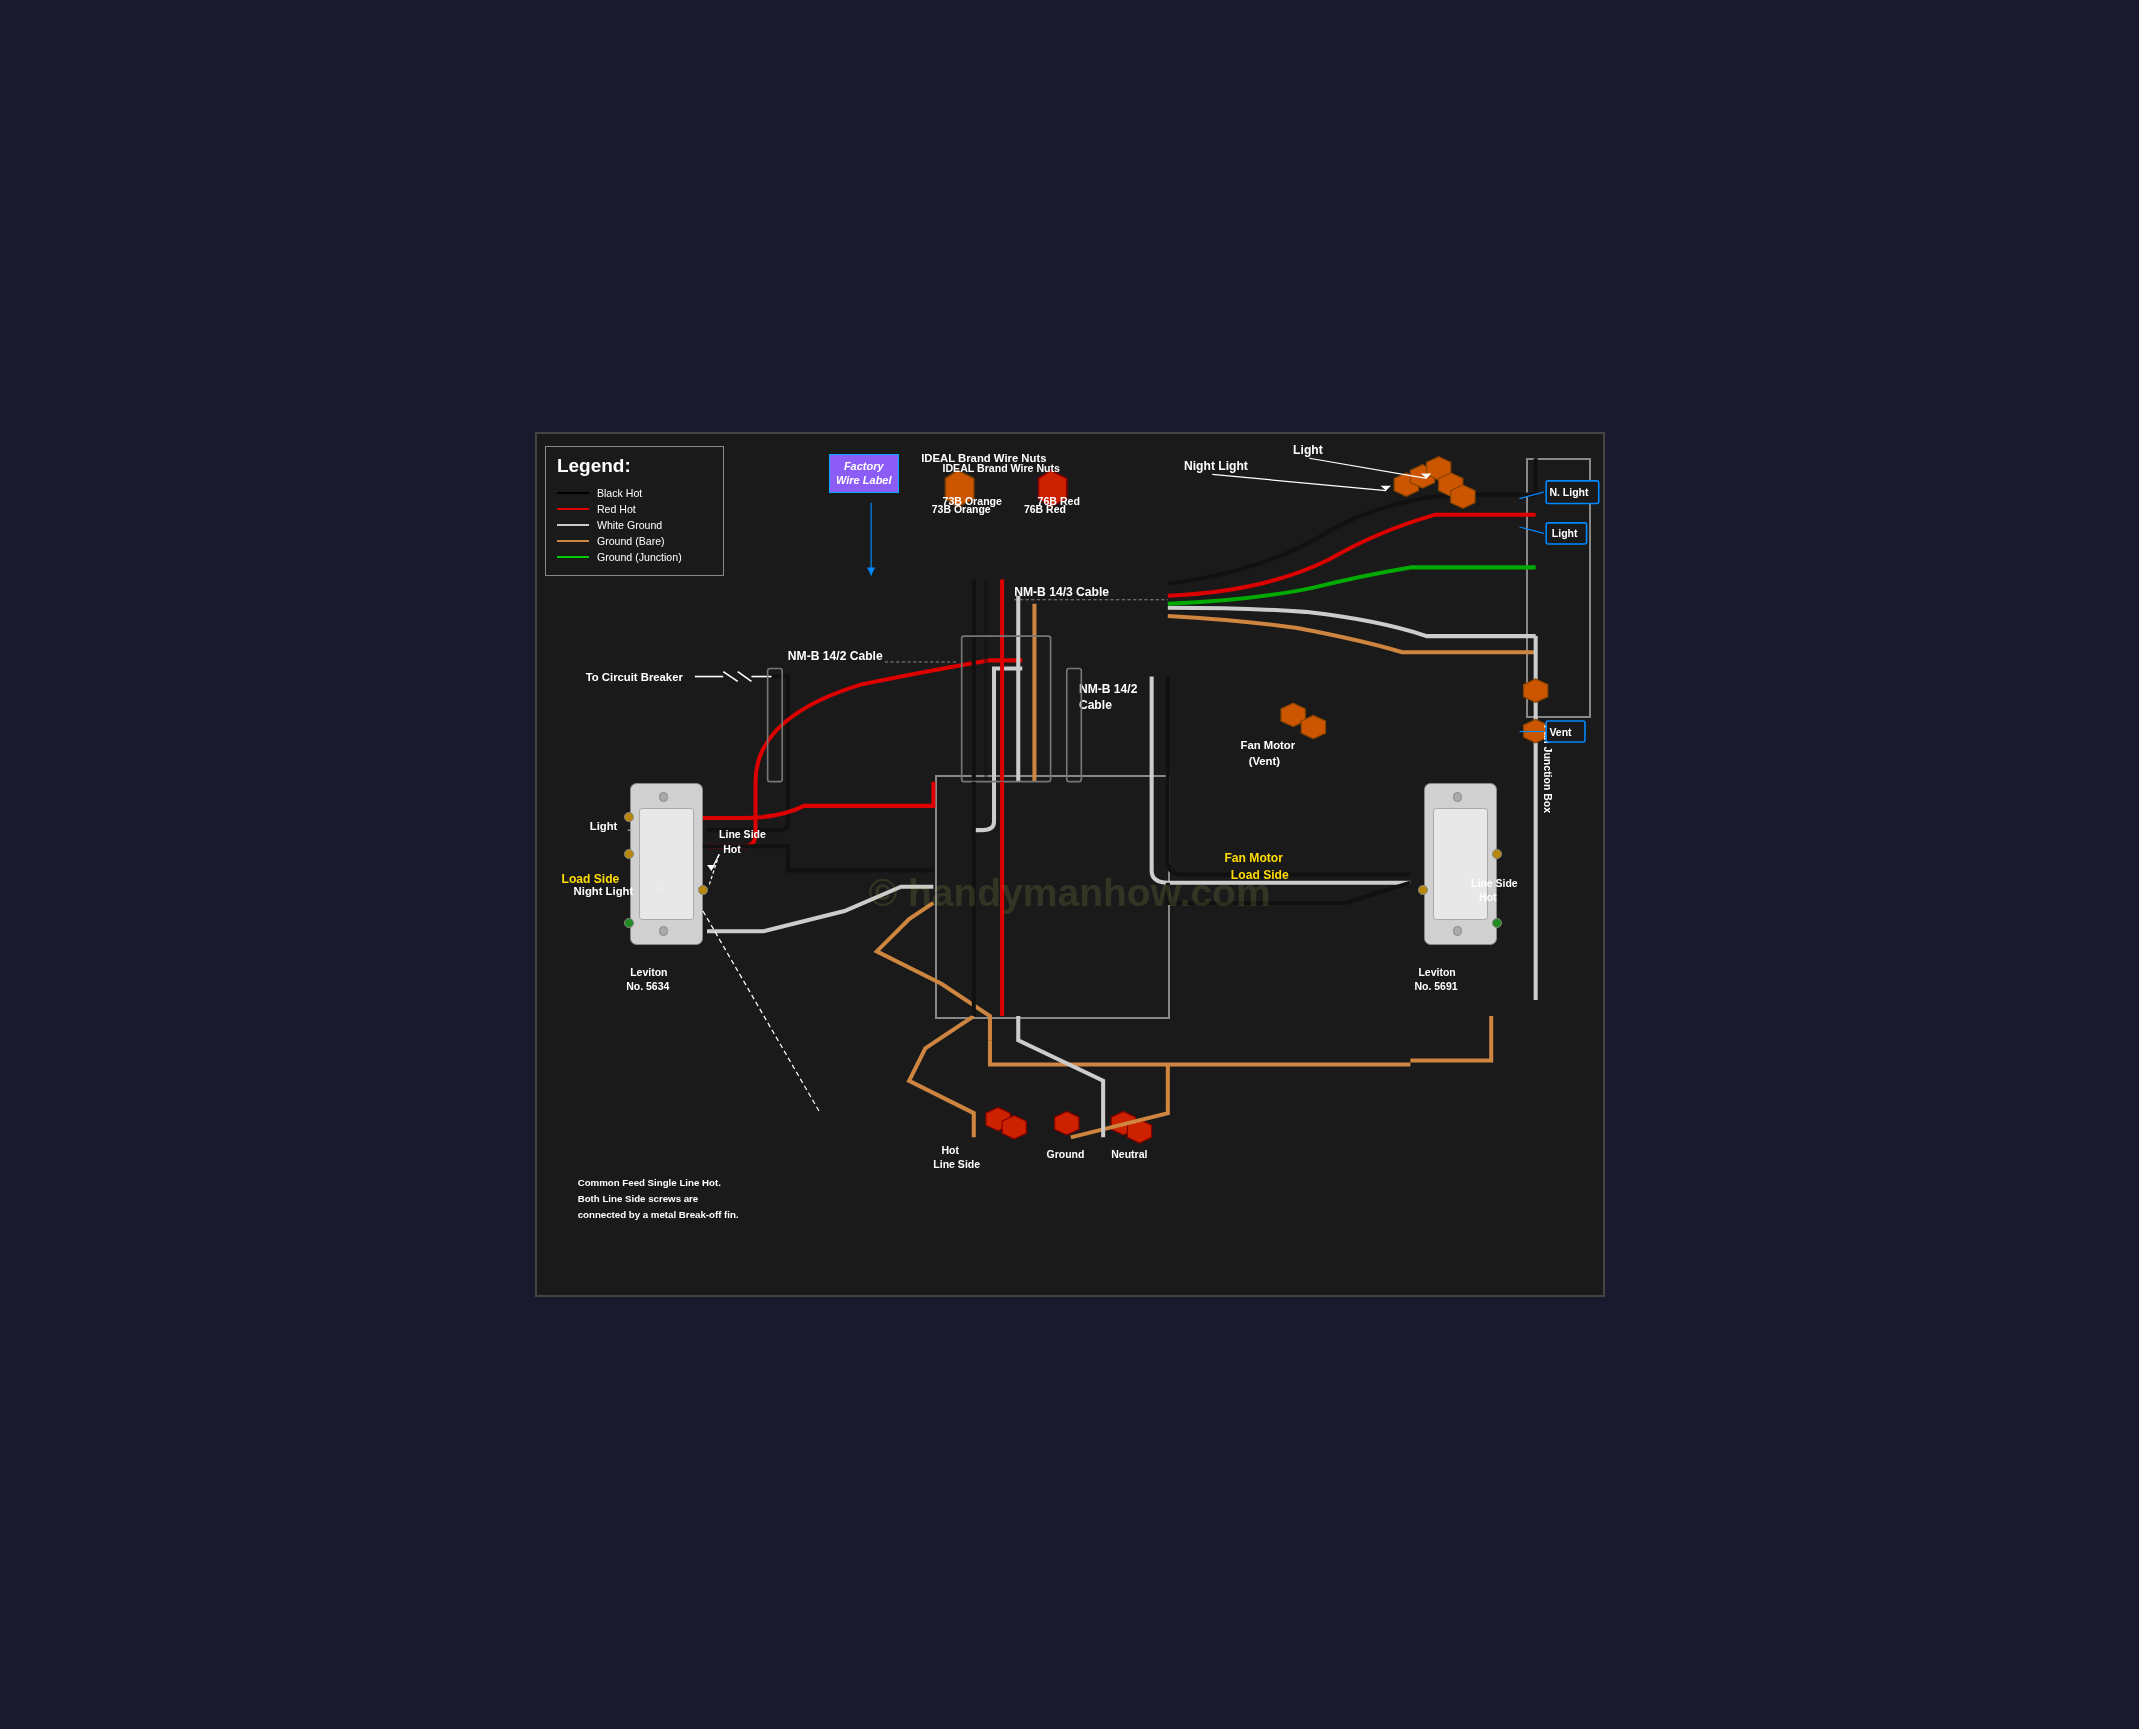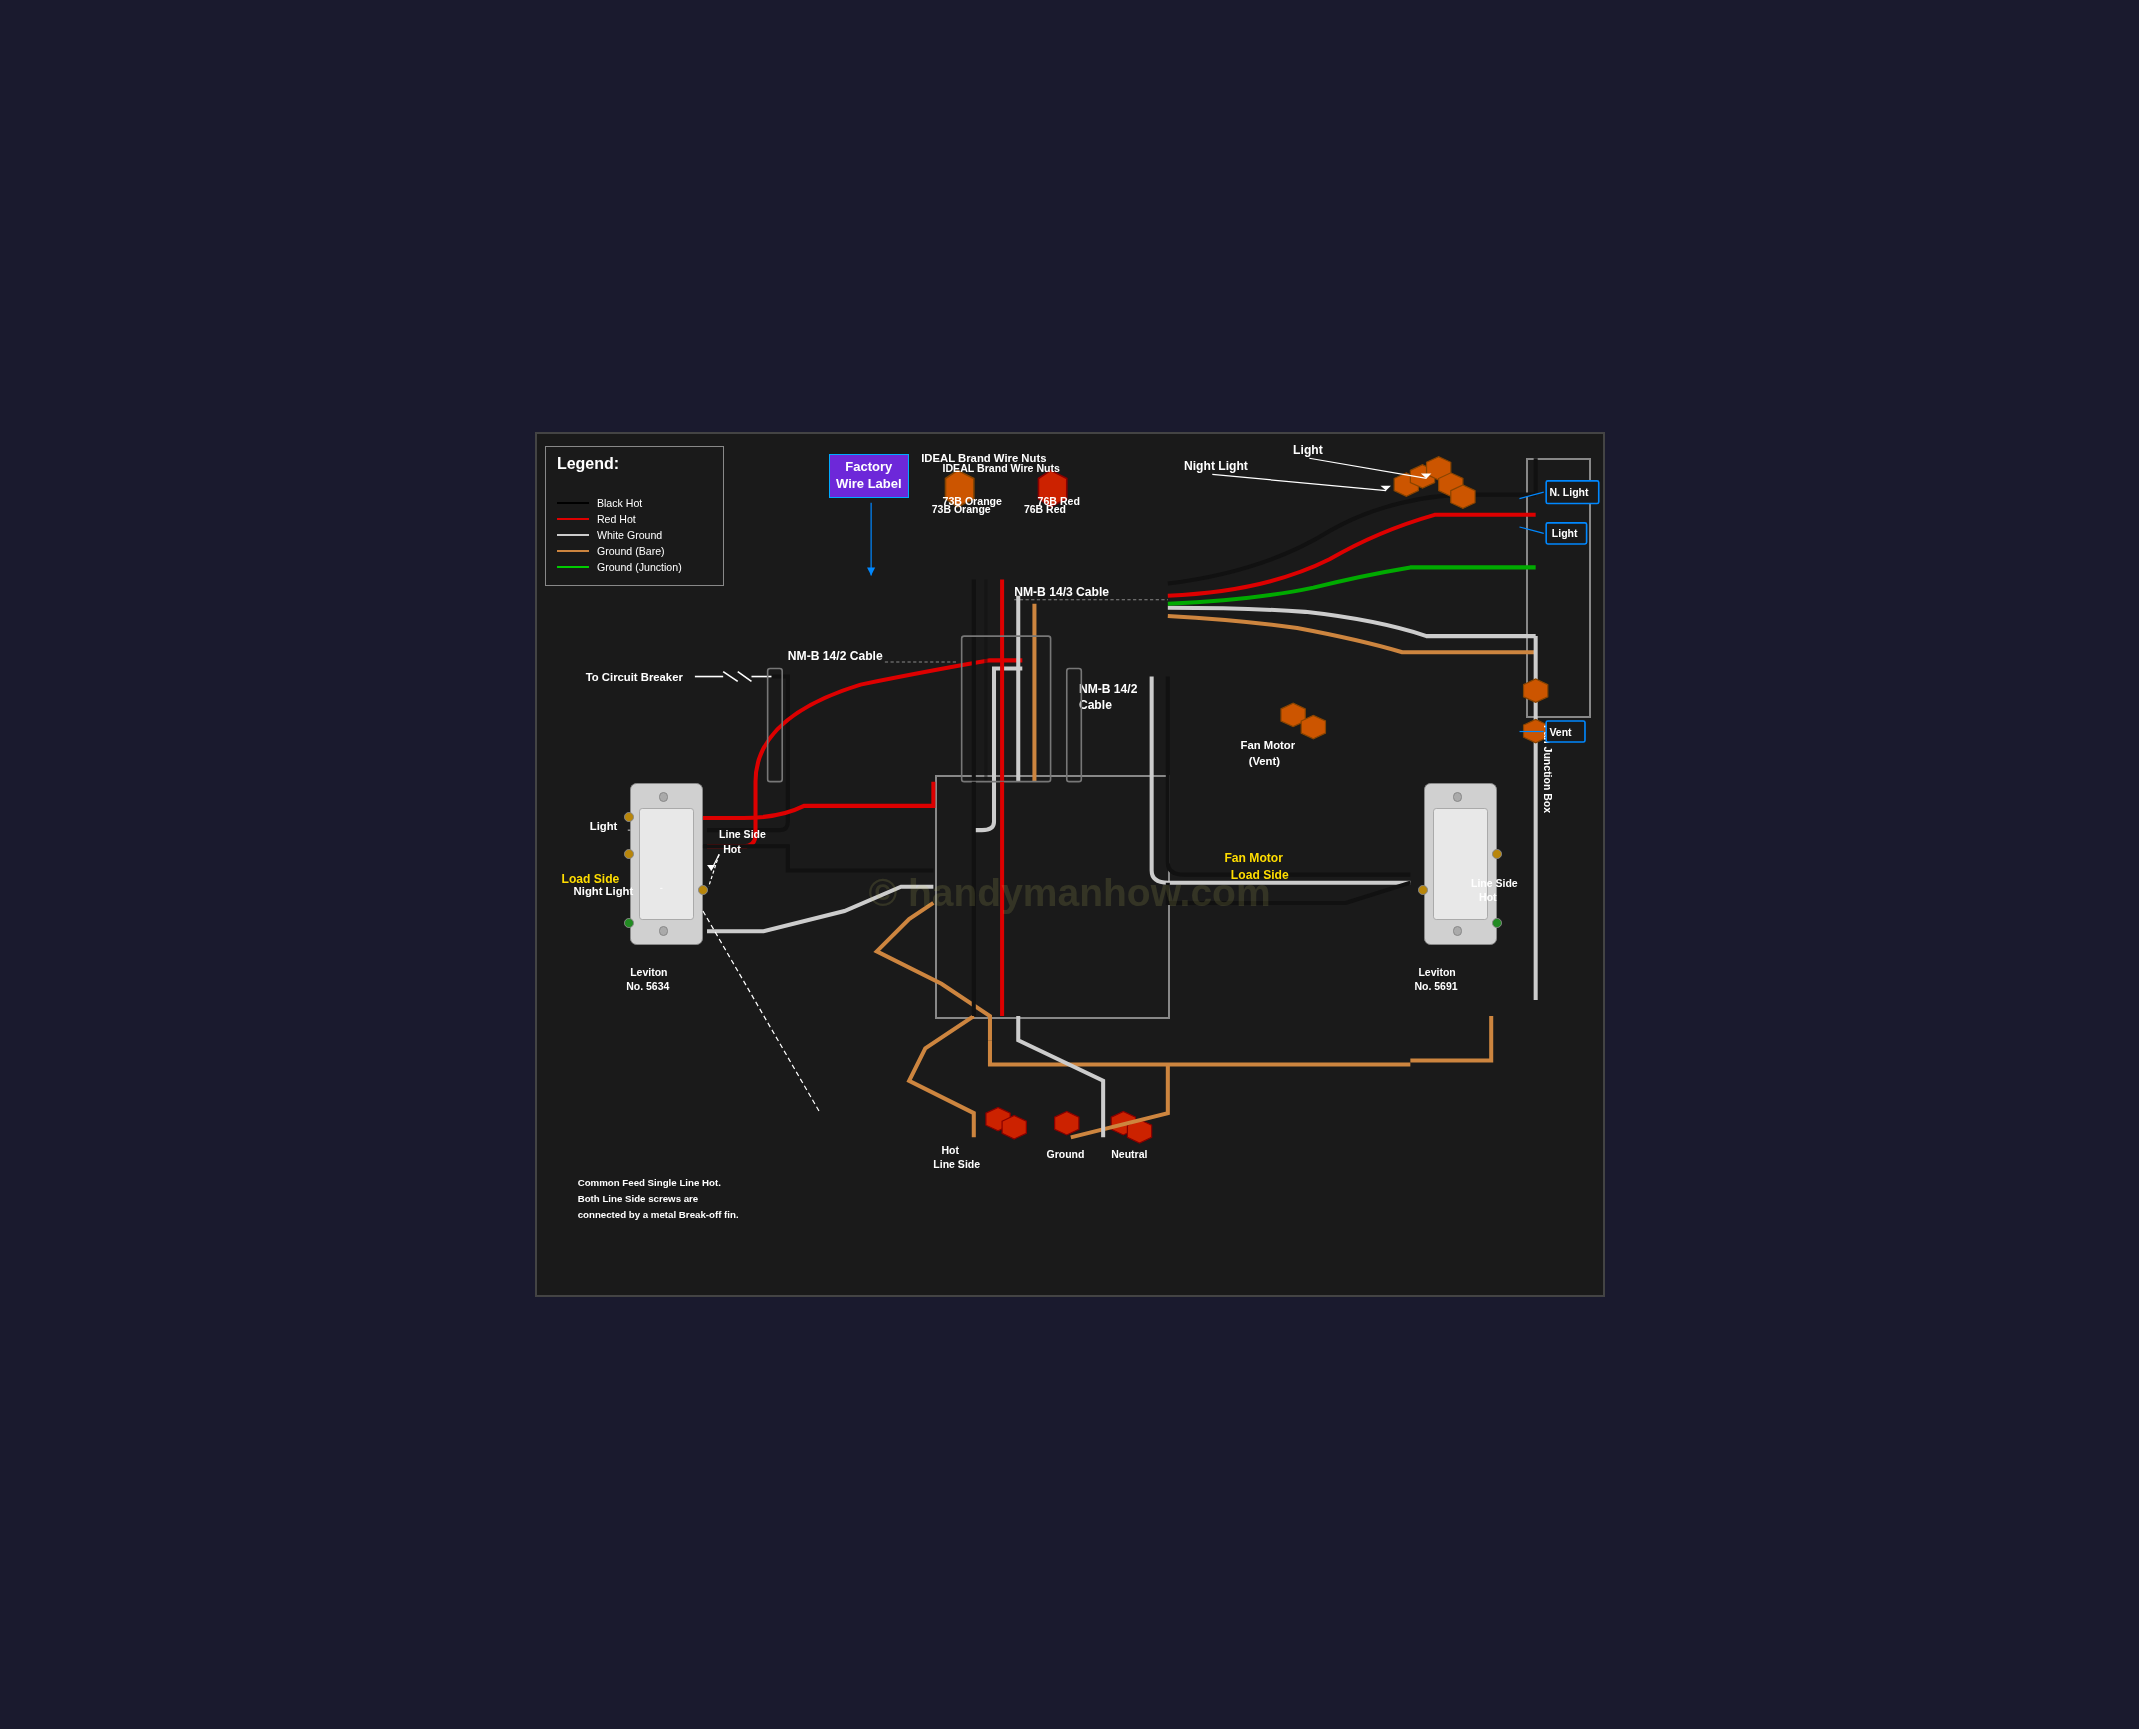--- a/index.html
+++ b/index.html
@@ -25,51 +25,52 @@
       position: absolute;
       top: 12px;
       left: 8px;
       background: #1a1a1a;
       border: 1.6px solid #888;
       padding: 8px 11.4px;
       width: 179px;
     }
     .legend-title {
       color: white;
-      font-size: 16px;
+      font-size: 19px;
       font-weight: bold;
-      margin-bottom: 24px;
+      margin-bottom: 10px;
     }
     .legend-item {
       display: flex;
       align-items: center;
       margin-bottom: 4px;
       color: white;
       font-size: 10.6px;
     }
     .legend-line {
       width: 32px;
       height: 2.4px;
       margin-right: 8px;
       flex-shrink: 0;
     }
 
     
     .factory-label-box {
       position: absolute;
       top: 20px;
       left: 292px;
-      background: #6d28d9;
+      background: #8b5cf6;
       border: 1.6px solid #00aaff;
       padding: 4px 6.5px;
       color: white;
-      font-size: 13px;
+      font-size: 11px;
       font-weight: bold;
       text-align: center;
       line-height: 1.3;
+      font-style: italic;
     }
 
     
     .wiring-svg {
       position: absolute;
       top: 0;
       left: 0;
       width: 100%;
       height: 100%;
     }

